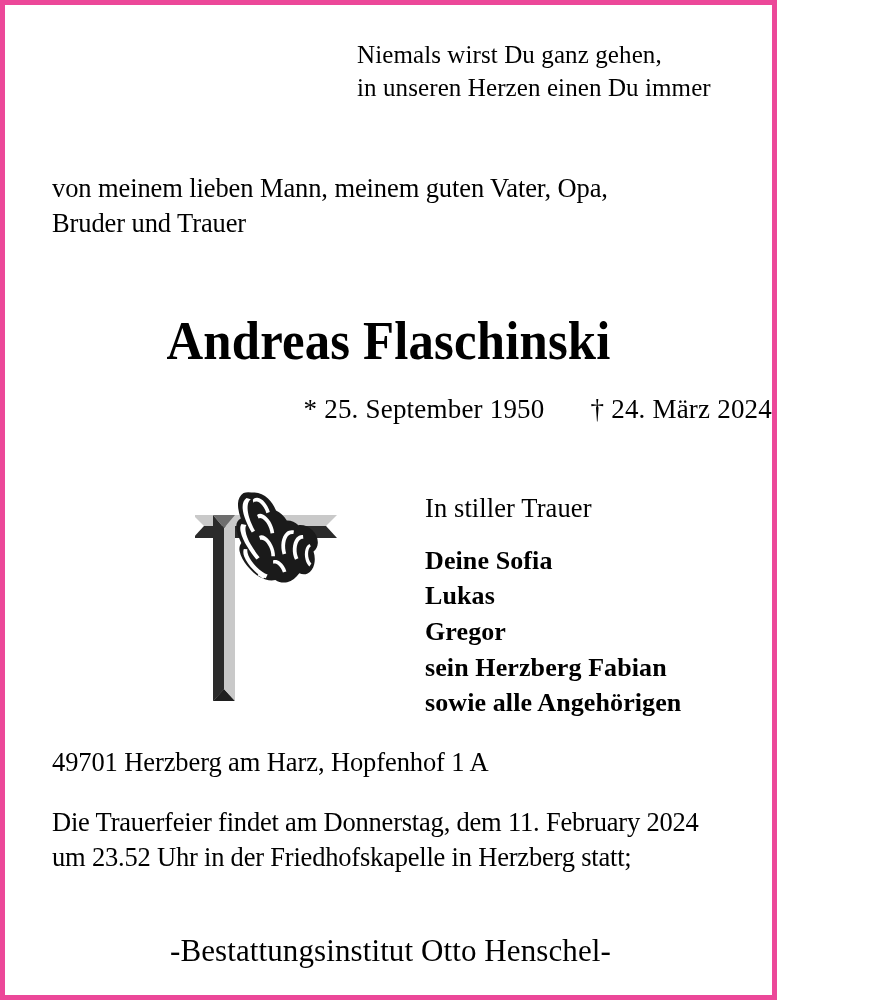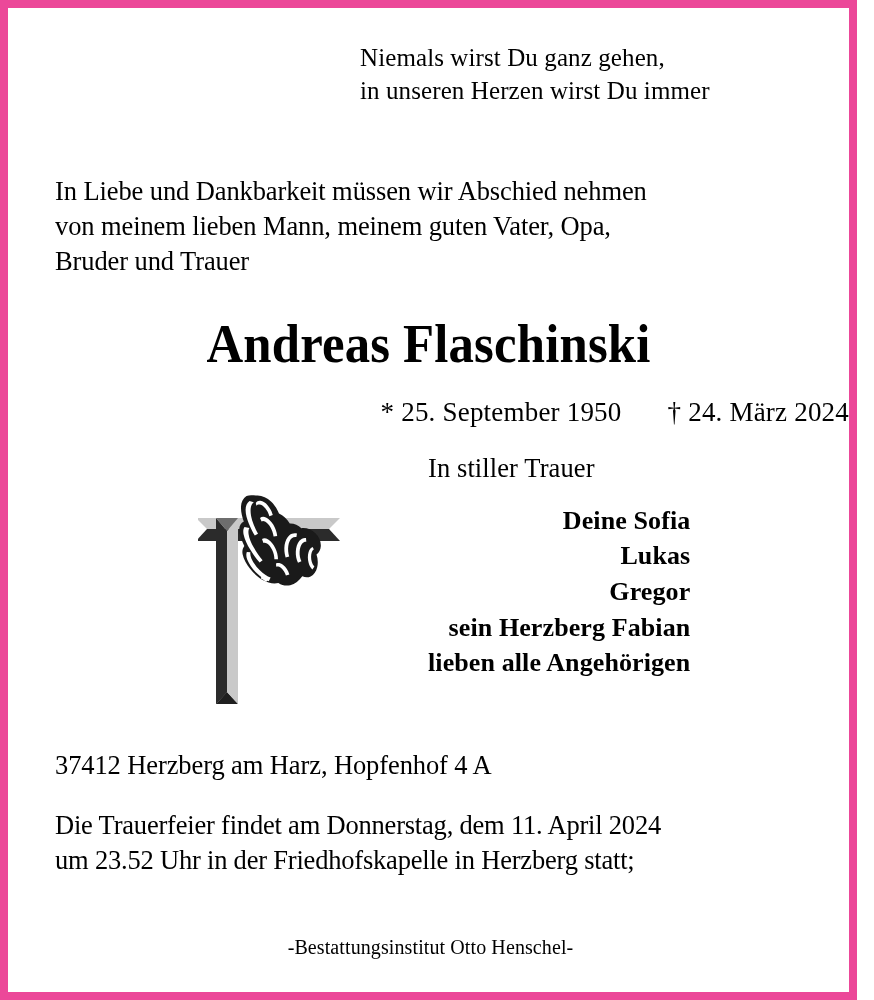--- a/index.html
+++ b/index.html
@@ -7,25 +7,25 @@
     margin: 0;
     padding: 0;
     background: #ffffff;
   }
   body {
     font-family: "Liberation Serif", "DejaVu Serif", serif;
     color: #000000;
   }
   .notice {
     position: relative;
-    width: 857px;
+    width: 777px;
     height: 1000px;
     box-sizing: border-box;
     background: #ffffff;
-    border: 8px solid #ec4899;
+    border: 5px solid #ec4899;
     overflow: hidden;
   }
   .inner {
     position: relative;
     width: 100%;
     height: 100%;
   }
 
   
   .verse {
@@ -84,35 +84,35 @@
     top: 455px;
     width: 150px;
     height: 245px;
   }
   .cross-figure svg { display: block; }
 
   
   .mourn-block {
     position: absolute;
     left: 420px;
-    top: 445px;
+    top: 488px;
   }
   .mourn-head {
     font-size: 26.5px;
     line-height: 1.2;
     margin-bottom: 18px;
     letter-spacing: 0.1px;
   }
   .mourn-list {
     font-size: 26px;
     font-weight: bold;
     line-height: 1.37;
     letter-spacing: 0.1px;
   }
-  .mourn-list div { white-space: nowrap; text-align: right; }
+  .mourn-list div { white-space: nowrap; }
 
   
   .address {
     position: absolute;
     left: 47px;
     top: 742px;
     font-size: 26.5px;
     letter-spacing: -0.1px;
     white-space: nowrap;
   }
@@ -129,39 +129,38 @@
   }
   .ceremony div { white-space: nowrap; }
 
   
   .footer {
     position: absolute;
     left: 0;
     right: 0;
     top: 928px;
     text-align: center;
-    font-size: 20px;
+    font-size: 31px;
     letter-spacing: 0.1px;
     padding-left: 4px;
     box-sizing: border-box;
   }
 </style>
 </head>
 <body>
 
 <div class="notice">
   <div class="inner">
 
     <div class="verse">
       <div>Niemals wirst Du ganz gehen,</div>
-      <div>in unseren Herzen wirst Du immer</div>
+      <div>in unseren Herzen einen Du immer</div>
     </div>
 
     <div class="intro">
-      <div>In Liebe und Dankbarkeit müssen wir Abschied nehmen</div>
       <div>von meinem lieben Mann, meinem guten Vater, Opa,</div>
       <div>Bruder und Trauer</div>
     </div>
 
     <div class="deceased-name">Andreas Flaschinski</div>
 
     <div class="dates">
       <span class="birth">* 25. September 1950</span><span class="death">† 24. März 2024</span>
     </div>
 
@@ -289,27 +288,27 @@
       </svg>
     </div>
 
     <div class="mourn-block">
       <div class="mourn-head">In stiller Trauer</div>
       <div class="mourn-list">
         <div>Deine Sofia</div>
         <div>Lukas</div>
         <div>Gregor</div>
         <div>sein Herzberg Fabian</div>
-        <div>lieben alle Angehörigen</div>
+        <div>sowie alle Angehörigen</div>
       </div>
     </div>
 
-    <div class="address">37412 Herzberg am Harz, Hopfenhof 4 A</div>
+    <div class="address">49701 Herzberg am Harz, Hopfenhof 1 A</div>
 
     <div class="ceremony">
-      <div>Die Trauerfeier findet am Donnerstag, dem 11. April 2024</div>
+      <div>Die Trauerfeier findet am Donnerstag, dem 11. February 2024</div>
       <div>um 23.52 Uhr in der Friedhofskapelle in Herzberg statt;</div>
     </div>
 
     <div class="footer">-Bestattungsinstitut Otto Henschel-</div>
 
   </div>
 </div>
 
 </body></html>

